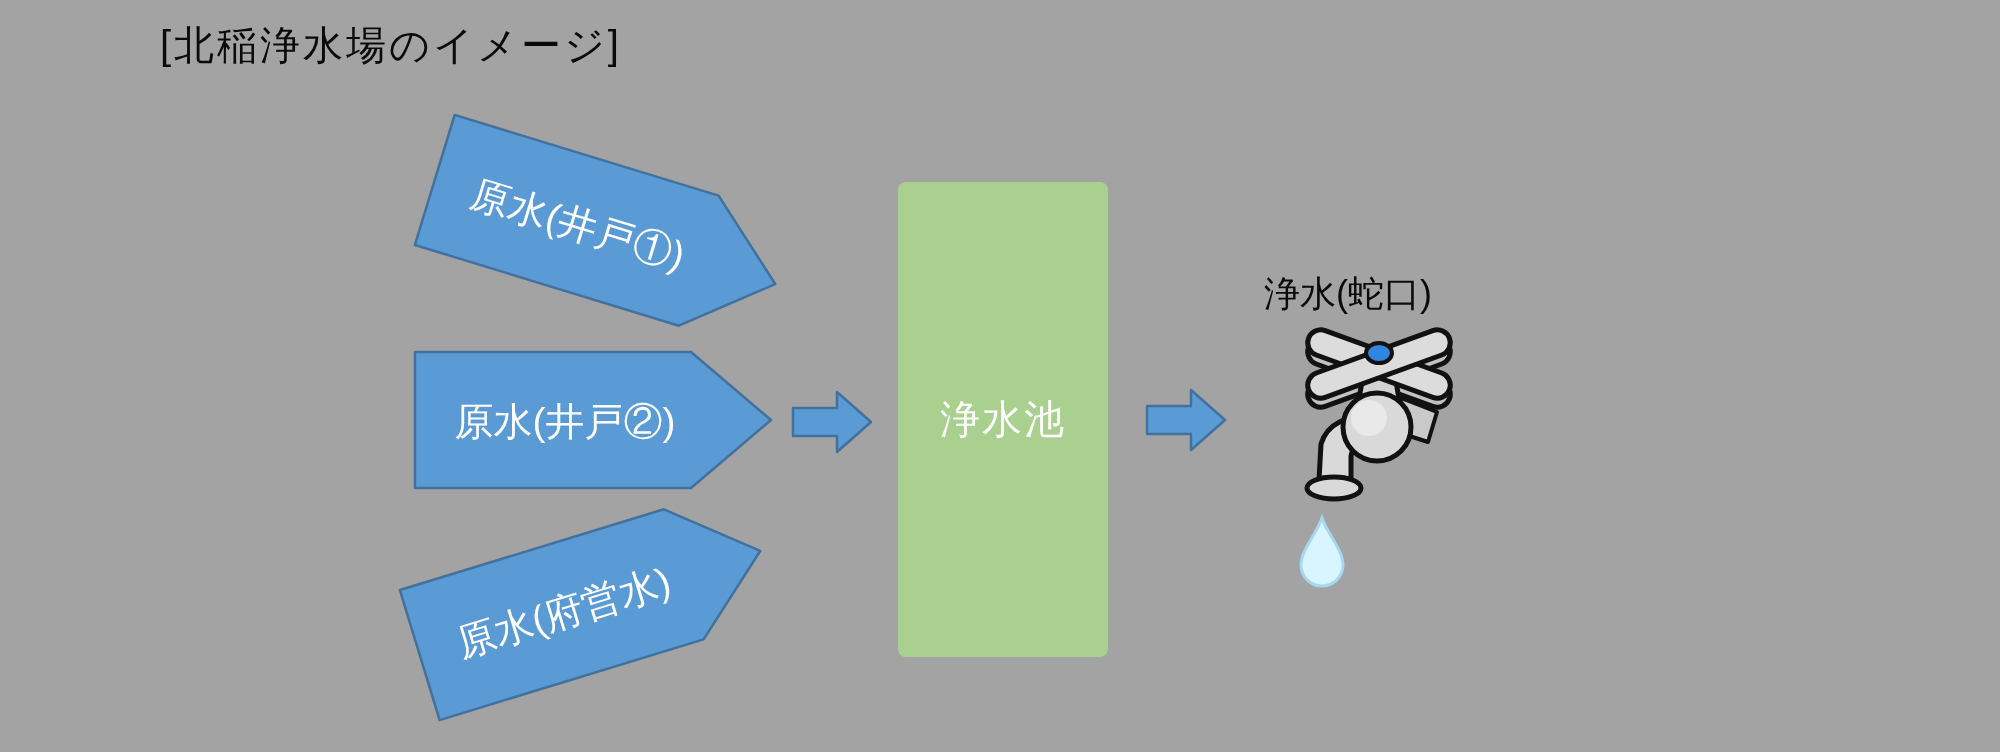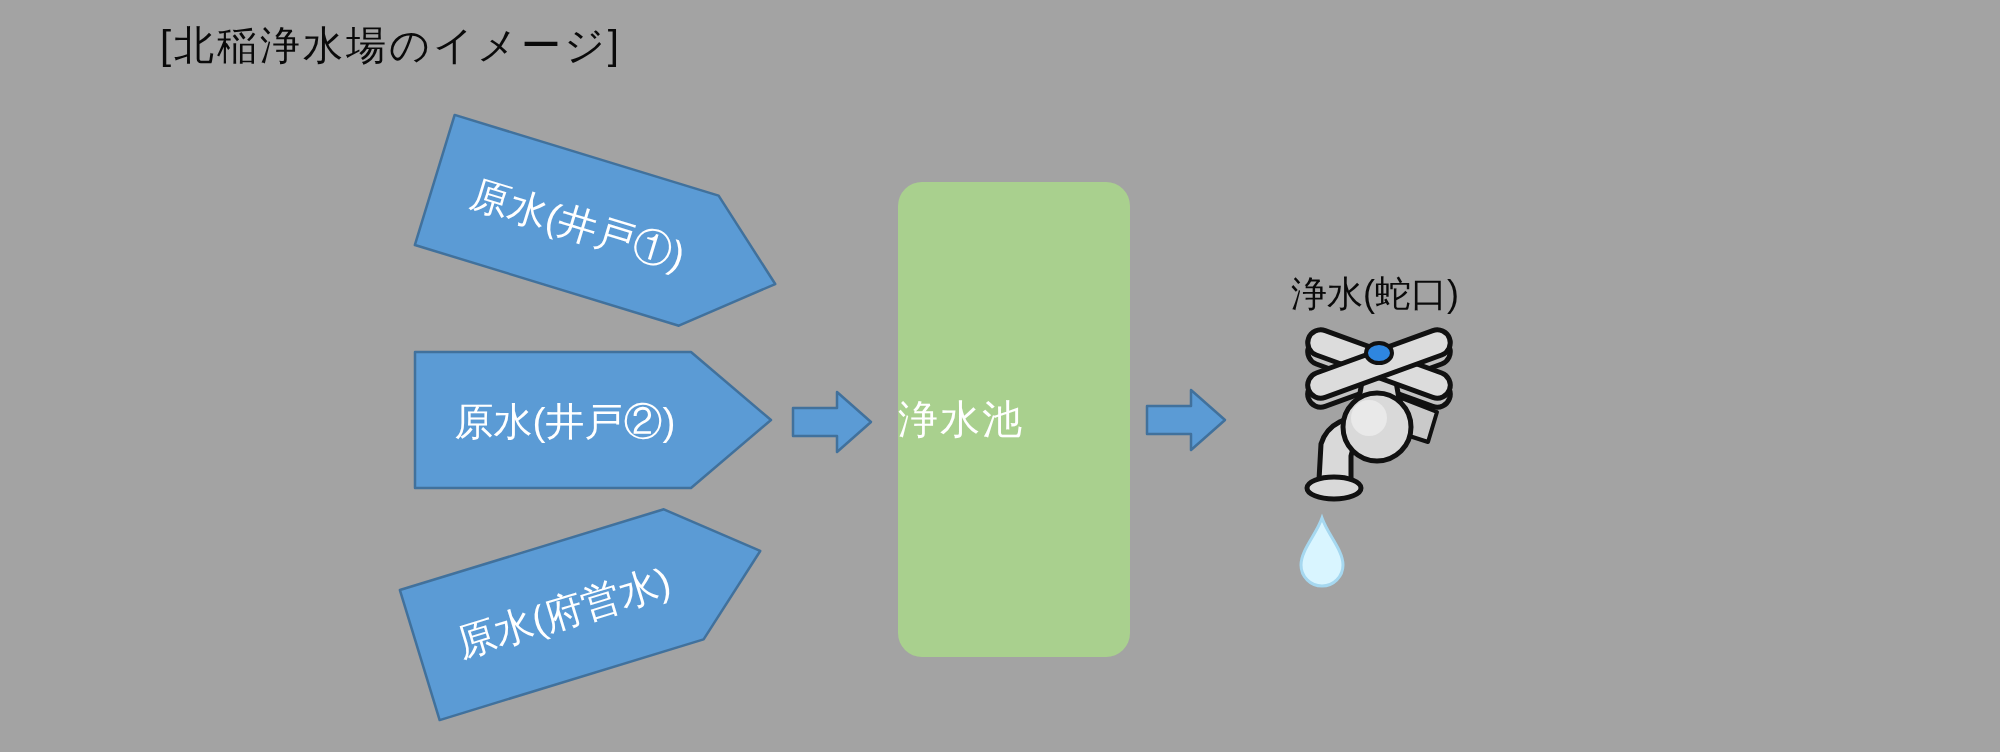--- a/index.html
+++ b/index.html
@@ -58,37 +58,37 @@
     stroke: #41719C;
     stroke-width: 2.5;
     stroke-linejoin: round;
   }
   .flow-left  { left: 791px; top: 386px; }
   .flow-right { left: 1145px; top: 384px; }
   .process-box {
     position: absolute;
     left: 898px;
     top: 182px;
-    width: 232px;
+    width: 210px;
     height: 475px;
     background: #A9D08E;
-    border-radius: 24px;
+    border-radius: 8px;
     display: flex;
     align-items: center;
-    justify-content: flex-start;
+    justify-content: center;
   }
   .process-box .label {
     color: #ffffff;
     font-size: 40px;
     letter-spacing: 2px;
     white-space: nowrap;
   }
   .faucet-label {
     position: absolute;
-    left: 1255px;
+    left: 1228px;
     top: 270px;
     width: 240px;
     text-align: center;
     font-size: 36px;
     color: #0a0a0a;
     font-weight: 500;
     white-space: nowrap;
   }
   .faucet-svg {
     position: absolute;

